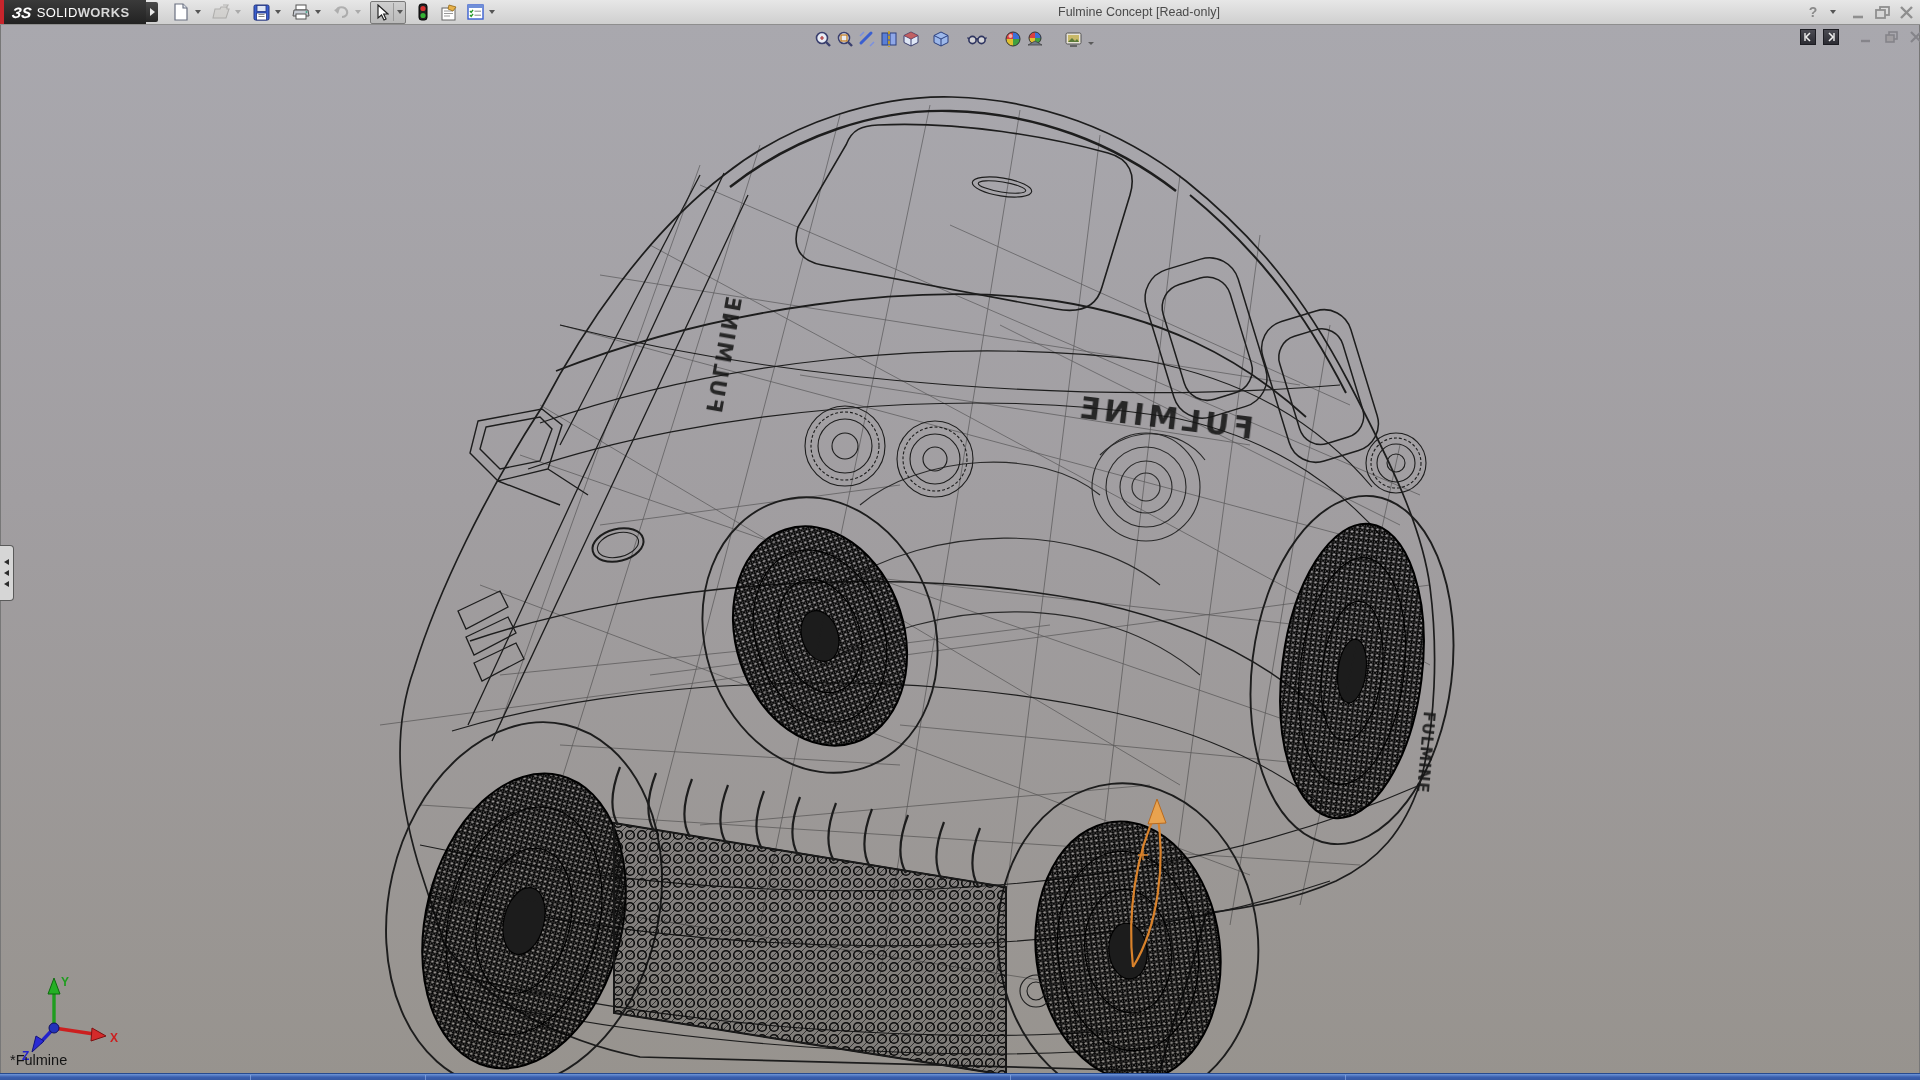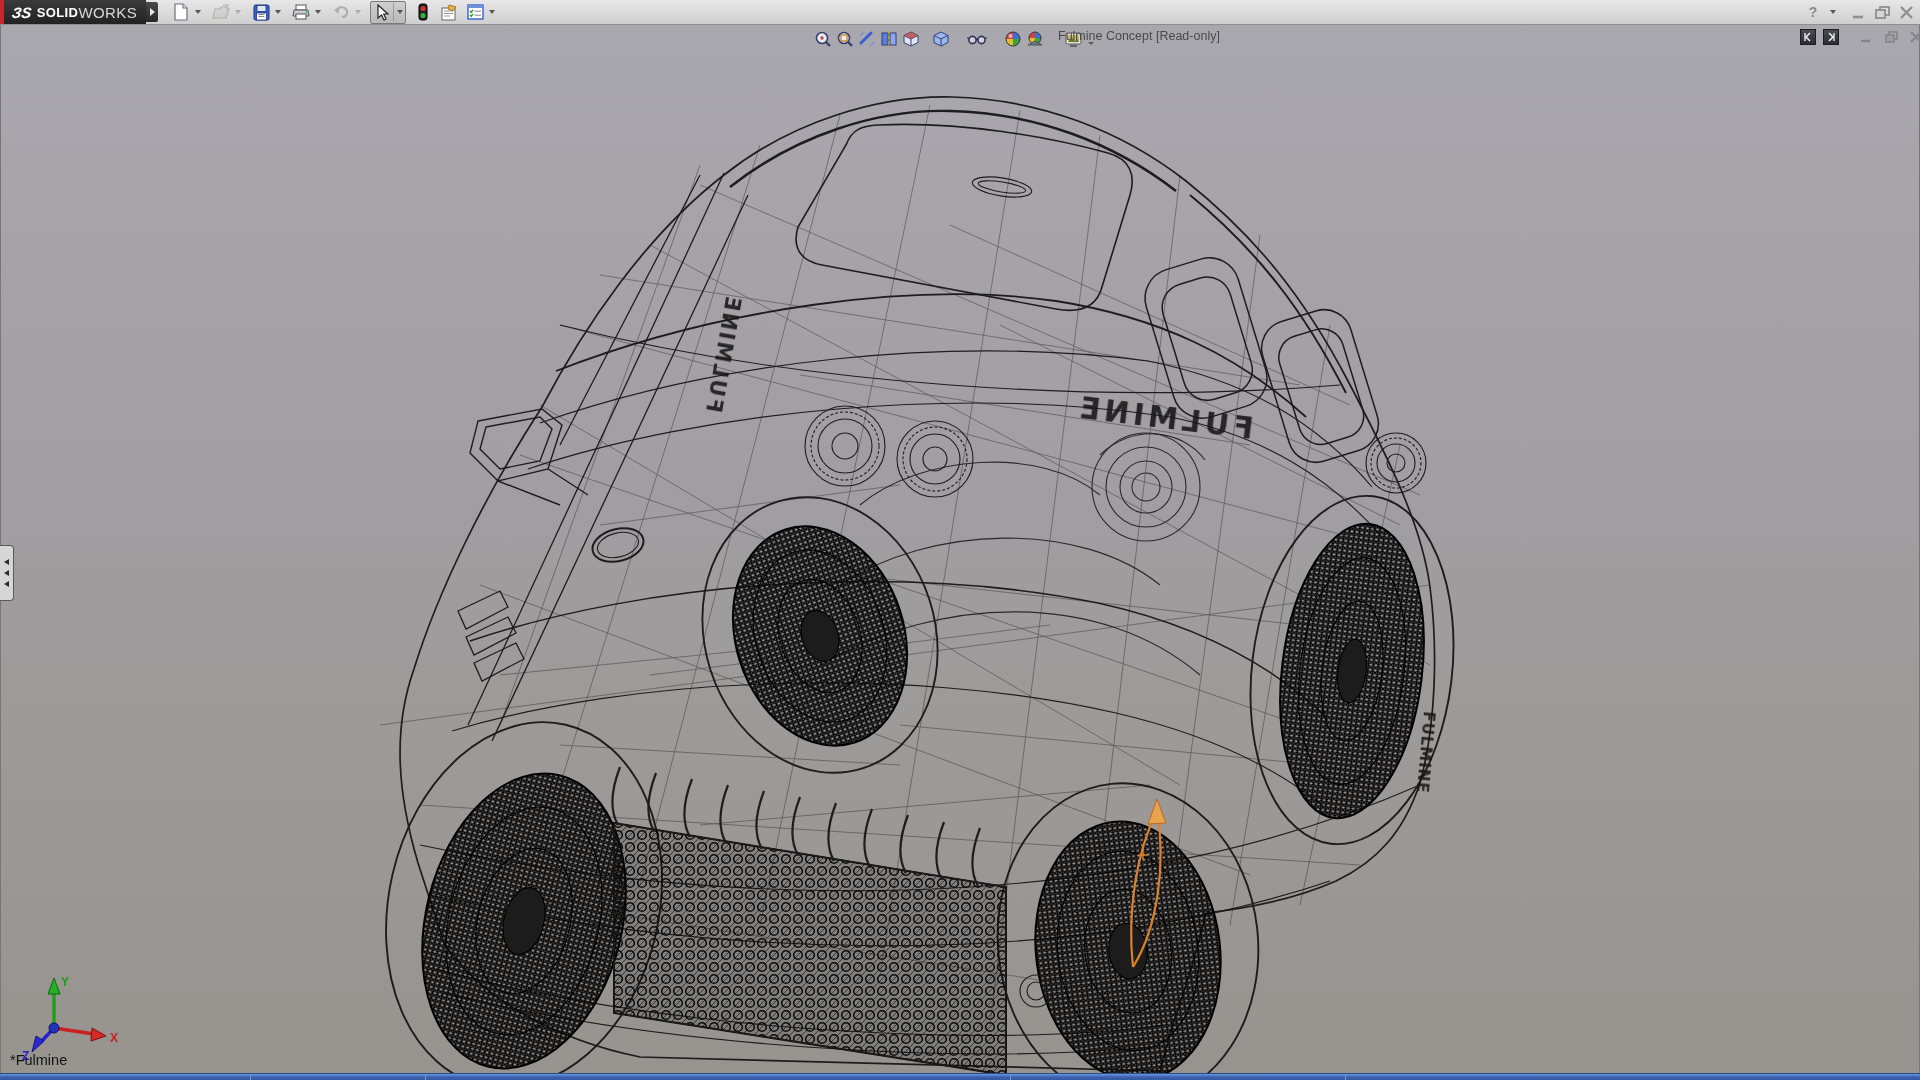--- a/index.html
+++ b/index.html
@@ -6,38 +6,38 @@
   #app{position:relative;width:1920px;height:1080px;overflow:hidden;
        font-family:"Liberation Sans",sans-serif;background:#d4d4d4;}
 
   
   .titlebar{position:absolute;top:0;left:0;right:0;height:24px;
     background:linear-gradient(#e7e7e7,#cfcfcf);border-bottom:1px solid #8e8e8e;}
   .accent{position:absolute;left:0;top:0;width:4px;height:24px;background:#c8252c;}
   .logoblock{position:absolute;left:4px;top:0;width:142px;height:24px;
     background:linear-gradient(#3a3a3a,#222);display:flex;align-items:center;padding-left:8px;box-sizing:border-box;}
   .logomark{color:#fff;font-style:italic;font-weight:bold;font-size:15px;margin-right:5px;transform:skewX(-8deg);}
-  .brandbold{color:#fff;font-weight:bold;font-size:13px;letter-spacing:.4px;}
-  .brandlight{color:#d8d8d8;font-weight:normal;font-size:15px;letter-spacing:.4px;}
+  .brandbold{color:#fff;font-weight:normal;font-size:13px;letter-spacing:.4px;}
+  .brandlight{color:#d8d8d8;font-weight:bold;font-size:13px;letter-spacing:.4px;}
   .flyout{position:absolute;left:146px;top:2px;width:12px;height:20px;background:linear-gradient(#4a4a4a,#262626);
     display:flex;align-items:center;justify-content:center;border-radius:0 2px 2px 0;}
   .flyout .tri{width:0;height:0;border-left:5px solid #e8e8e8;border-top:4px solid transparent;border-bottom:4px solid transparent;}
 
   .maintools{position:absolute;left:170px;top:1px;height:22px;display:flex;align-items:center;}
   .tbtn{width:22px;height:22px;display:flex;align-items:center;justify-content:center;}
   .caret{width:11px;height:22px;display:flex;align-items:center;justify-content:center;margin-right:7px;}
   .caret .tri{width:0;height:0;border-top:4px solid #555;border-left:3.5px solid transparent;border-right:3.5px solid transparent;}
   .caret.dis .tri{border-top-color:#aaa;}
   .dis svg{opacity:.45;filter:grayscale(.9);}
   .pressed{border:1px solid #7a7a7a;background:linear-gradient(#cfcfcf,#b9b9b9);border-radius:2px;
     display:flex;align-items:center;height:21px;margin-right:6px;}
   .pressed .sep{width:1px;height:18px;background:#9a9a9a;}
 
   .titletext{position:absolute;left:1058px;top:0;height:24px;line-height:24px;
-    font-size:12.5px;color:#4a4a4a;white-space:nowrap;margin-top:24px;}
+    font-size:12.5px;color:#4a4a4a;white-space:nowrap;}
 
   .wincontrols{position:absolute;right:4px;top:0;height:24px;display:flex;align-items:center;gap:4px;}
   .wbtn{width:20px;height:20px;display:flex;align-items:center;justify-content:center;color:#8f8f8f;}
   .helpq{font-size:14px;font-weight:bold;color:#8a8a8a;}
 
   
   .viewport{position:absolute;top:25px;left:0;right:0;bottom:0;
     background:linear-gradient(#a9a8ae 0%,#a19ea1 45%,#97938e 100%);
     border-left:1px solid #777;border-right:1px solid #777;}
   .modelsvg{position:absolute;top:25px;left:0;width:1920px;height:1055px;}

